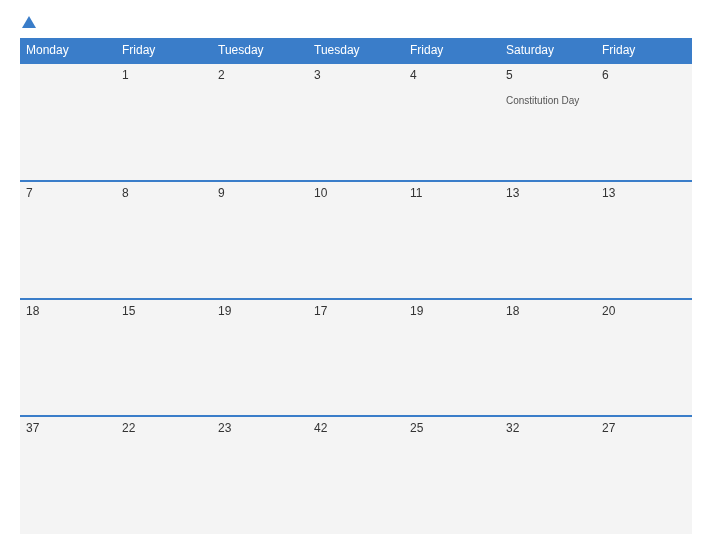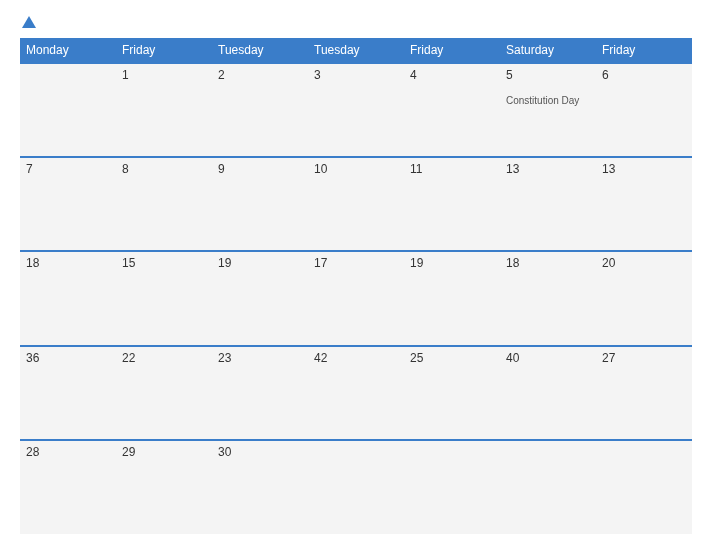--- a/index.html
+++ b/index.html
@@ -212,50 +212,35 @@
         </td>
         <td>
           <span class="day-num">18</span>
         </td>
         <td>
           <span class="day-num">20</span>
         </td>
       </tr>
       <tr>
         <td>
-          <span class="day-num">36</span>
+          <span class="day-num">37</span>
         </td>
         <td>
           <span class="day-num">22</span>
         </td>
         <td>
           <span class="day-num">23</span>
         </td>
         <td>
           <span class="day-num">42</span>
         </td>
         <td>
           <span class="day-num">25</span>
         </td>
         <td>
-          <span class="day-num">40</span>
+          <span class="day-num">32</span>
         </td>
         <td>
           <span class="day-num">27</span>
         </td>
-      </tr>
-      <tr>
-        <td>
-          <span class="day-num">28</span>
-        </td>
-        <td>
-          <span class="day-num">29</span>
-        </td>
-        <td>
-          <span class="day-num">30</span>
-        </td>
-        <td></td>
-        <td></td>
-        <td></td>
-        <td></td>
       </tr>
     </tbody>
 </table>
 
 </body></html>

